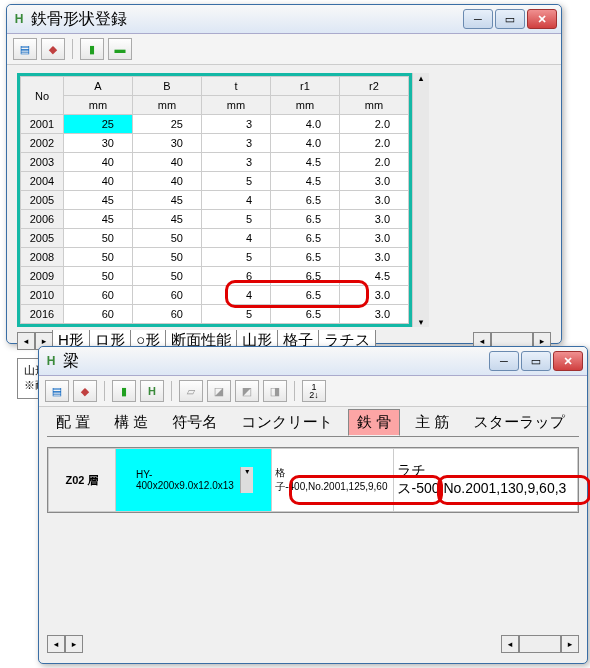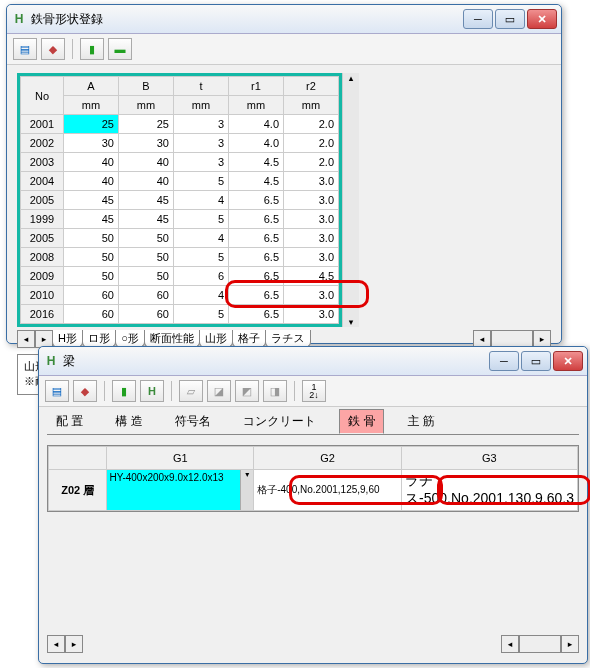--- a/index.html
+++ b/index.html
@@ -1,40 +1,40 @@
 <!DOCTYPE html>
 <html><head>
 <meta charset="utf-8">
 <style>
 body{margin:0;background:#fff;font-family:"MS Gothic","MS PGothic",sans-serif;font-size:12px;color:#000;width:590px;height:668px;position:relative}
 .window{position:absolute;background:#f0f0f0;border:1px solid #3a6ea5;border-radius:5px;box-shadow:2px 2px 6px rgba(0,0,0,0.3)}
 .titlebar{height:28px;background:linear-gradient(to bottom,#f8f8f8,#dde7f5);border-bottom:1px solid #aac;border-radius:5px 5px 0 0;display:flex;align-items:center;padding:0 4px}
 .titlebar .icon{width:16px;height:16px;margin-right:4px;color:#3a8a3a;font-weight:bold;display:flex;align-items:center;justify-content:center}
-.titlebar .title{flex:1;font-size:12px}
+.titlebar .title{flex:1;font-size:16px}
 .winbtns{display:flex;gap:2px}
 .winbtn{width:28px;height:18px;border:1px solid #6a8ab0;border-radius:3px;background:linear-gradient(to bottom,#e8f0fa,#c8d8ec);display:flex;align-items:center;justify-content:center;font-size:11px}
 .winbtn.close{background:linear-gradient(to bottom,#f09090,#d04040);color:#fff;font-weight:bold;border-color:#a03030}
 .toolbar{height:26px;background:#f4f4f4;border-bottom:1px solid #ccc;display:flex;align-items:center;padding:2px 6px;gap:4px}
 .tbtn{width:22px;height:20px;border:1px solid #aaa;background:linear-gradient(to bottom,#fefefe,#e8e8e8);display:flex;align-items:center;justify-content:center;font-size:11px}
 .sep{width:1px;height:20px;background:#bbb;margin:0 3px}
 .content{padding:8px 10px}
 .grid{background:#84cc16;border:3px solid #14b8a6;display:inline-block}
 .grid table{border-collapse:collapse}
 .grid th,.grid td{border:1px solid #ccc;font-size:11px;text-align:center;padding:1px 4px;background:#fff;height:16px}
 .grid th{background:#f0f0f0;font-weight:normal}
 .grid .rowno{background:#f0f0f0;width:34px}
-.grid td.val{text-align:right;padding-right:4px;width:46px}
+.grid td.val{text-align:right;padding-right:18px;width:46px}
 .hcell{width:46px}
 .sel{background:#00ffff !important}
 .tabbar{display:flex;align-items:center;margin-top:3px}
 .navbtn{width:16px;height:16px;border:1px solid #888;background:#eee;display:flex;align-items:center;justify-content:center;font-size:9px}
-.tab{border:1px solid #888;border-top:none;border-radius:0 0 6px 6px;padding:1px 5px;font-size:11px;background:#fff;margin-left:-1px}
+.tab{border:1px solid #888;border-top:none;border-radius:0 0 6px 6px;padding:1px 5px;font-size:15px;background:#fff;margin-left:-1px}
 .notebox{border:1px solid #888;background:#fff;padding:4px 6px;margin-top:6px;display:inline-block;font-size:11px;line-height:1.4}
 .hl{position:absolute;border:3px solid #e00000;border-radius:10px;pointer-events:none}
-.tabs2{display:flex;gap:12px;padding:2px 8px 0 8px;font-size:12px}
+.tabs2{display:flex;gap:4px;padding:2px 8px 0 8px;font-size:15px}
 .tab2{padding:3px 8px;border:1px solid transparent;margin-right:2px}
 .tab2.active{border:1px solid #888;border-bottom:1px solid #f0f0f0;background:#fca5a5}
 .grid2{margin:10px 8px;border:1px solid #888;background:#fff}
 .g2cell{border:1px solid #ccc;font-size:11px;padding:2px 3px;text-align:center;height:18px}
 .g2rowh{background:#f0f0f0;width:60px}
 .g2colh{background:#f0f0f0}
 .g2val{background:#fff}
 .g2sel{background:#00ffff}
 .dropbtn{width:12px;background:#ddd;border-left:1px solid #aaa;text-align:center;font-size:8px}
 .scroll-stub{width:16px;background:#e8e8e8;border-left:1px solid #ccc}
@@ -114,21 +114,21 @@
               </tr>
               <tr>
                 <td class="rowno">2005</td>
                 <td class="val">45</td>
                 <td class="val">45</td>
                 <td class="val">4</td>
                 <td class="val">6.5</td>
                 <td class="val">3.0</td>
               </tr>
               <tr>
-                <td class="rowno">1999</td>
+                <td class="rowno">2006</td>
                 <td class="val">45</td>
                 <td class="val">45</td>
                 <td class="val">5</td>
                 <td class="val">6.5</td>
                 <td class="val">3.0</td>
               </tr>
               <tr>
                 <td class="rowno">2005</td>
                 <td class="val">50</td>
                 <td class="val">50</td>
@@ -229,35 +229,30 @@
         <span>2↓</span>
       </div>
   </div>
   <div class="tabs2" id="tabs2">
       <div class="tab2">配 置</div>
       <div class="tab2">構 造</div>
       <div class="tab2">符号名</div>
       <div class="tab2">コンクリート</div>
       <div class="tab2 active">鉄 骨</div>
       <div class="tab2">主 筋</div>
+      <div class="tab2">スターラップ</div>
     </div>
   <div style="border-top:1px solid #888;margin:0 8px"></div>
 
   <div class="grid2" style="position:relative">
     <table style="border-collapse:collapse;width:100%">
         <tbody id="grid2">
           <tr>
-            <td class="g2cell g2rowh"></td>
-            <td class="g2cell g2colh" style="width:148px">G1</td>
-            <td class="g2cell g2colh" style="width:148px">G2</td>
-            <td class="g2cell g2colh" style="width:148px">G3</td>
-          </tr>
-          <tr>
             <td class="g2cell g2rowh" style="font-weight:bold">Z02 層</td>
-            <td class="g2cell g2sel" style="padding:0">
+            <td class="g2cell g2sel" style="padding:18px">
               <div style="display:flex;height:100%">
                 <div style="flex:1;padding:2px 2px;text-align:left;font-size:10px;overflow:hidden">HY-400x200x9.0x12.0x13</div>
                 <div class="dropbtn">▾</div>
               </div>
             </td>
             <td class="g2cell g2val" style="text-align:left;font-size:10px;overflow:hidden">格子-400,No.2001,125,9,60</td>
             <td class="g2cell g2val" style="text-align:left;font-size:14px;overflow:hidden">ラチス-500,No.2001,130,9,60,3</td>
           </tr>
         </tbody>
       </table>

